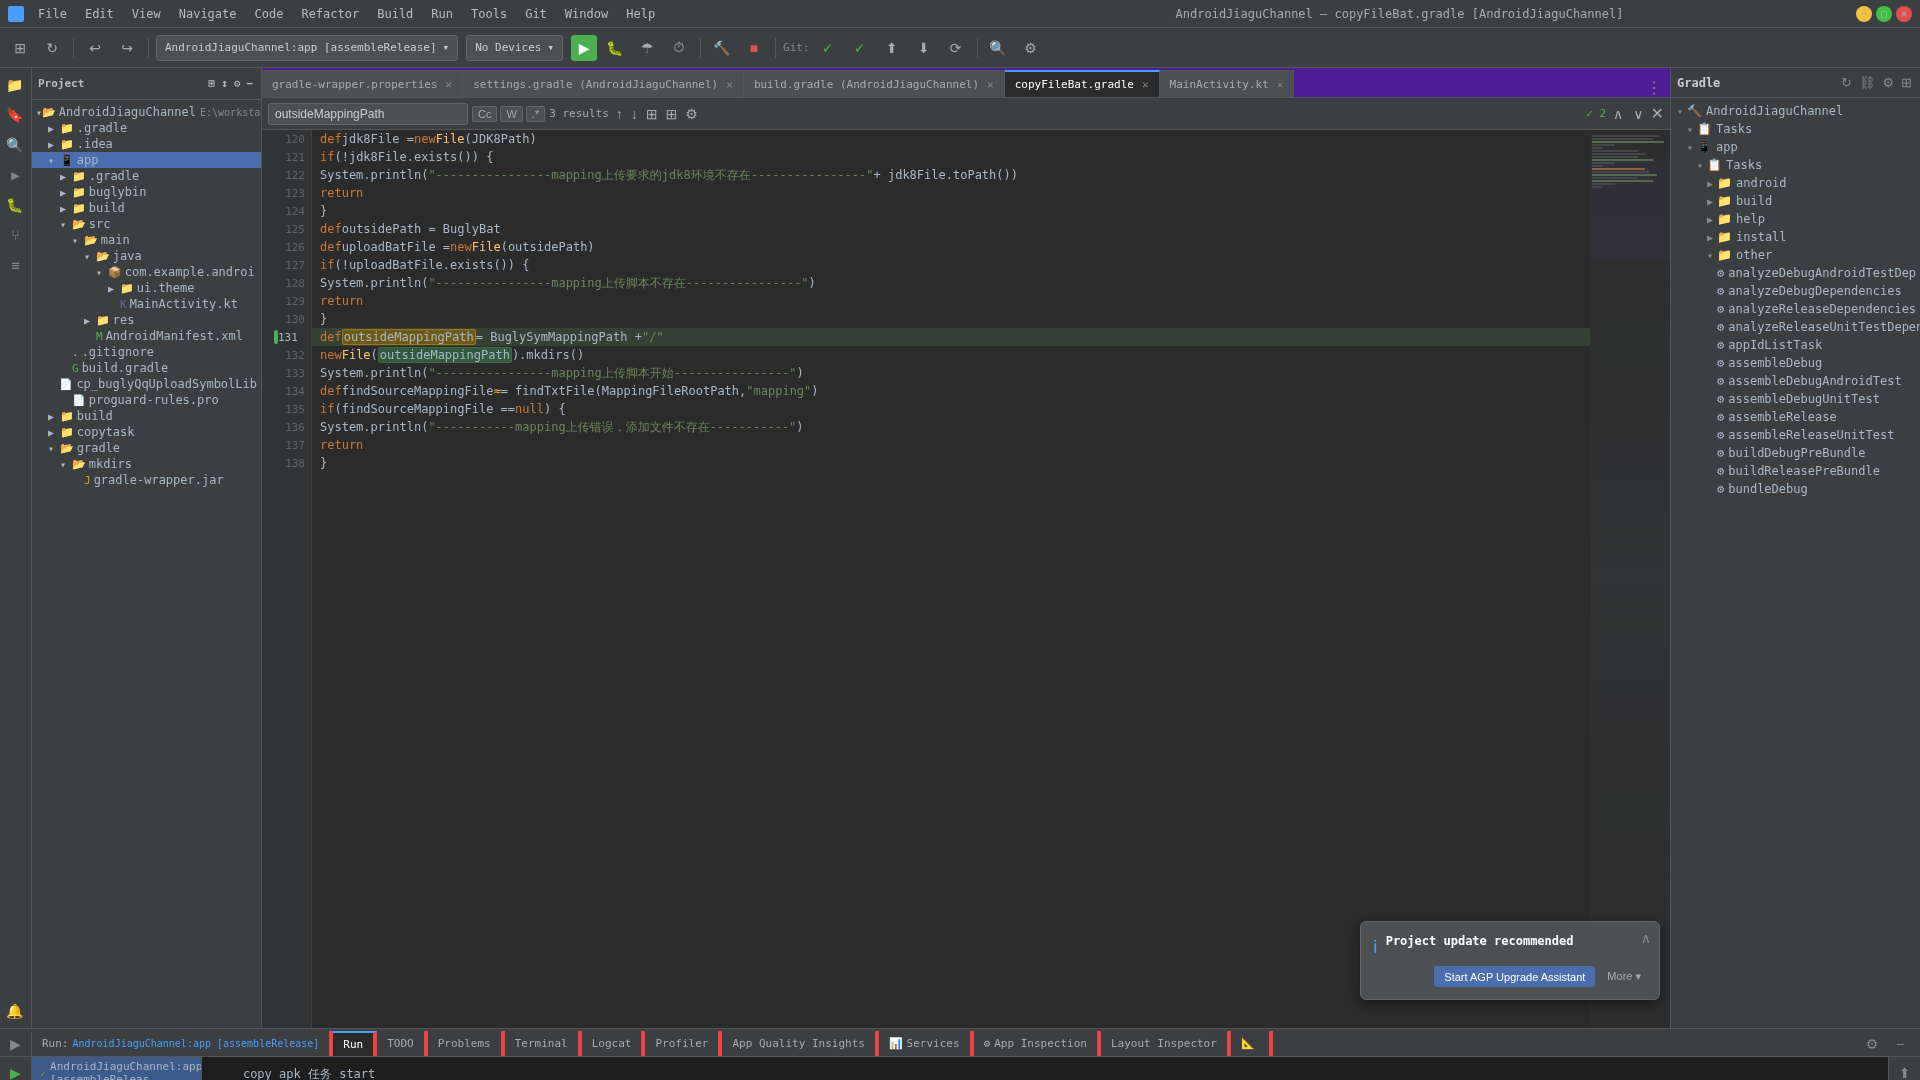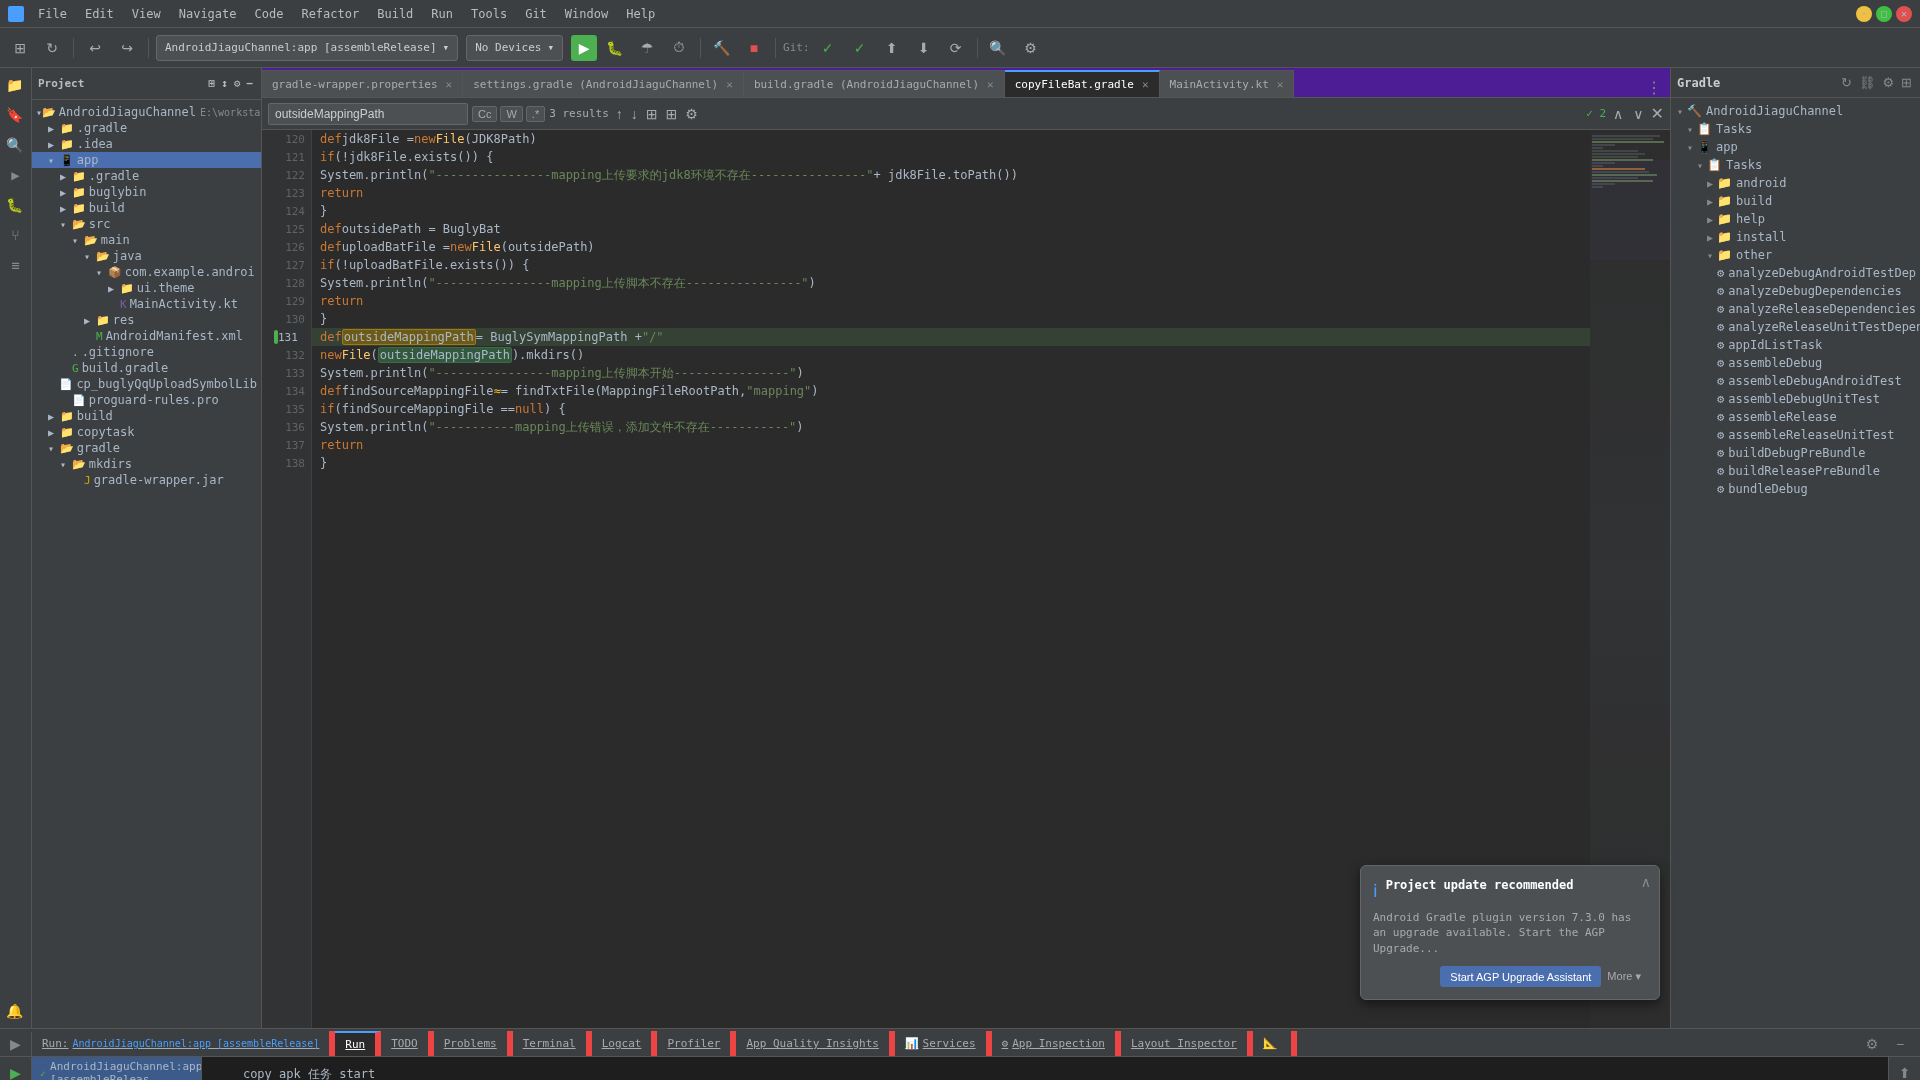--- a/index.html
+++ b/index.html
@@ -81,21 +81,21 @@
     .gradle-item { padding: 2px 6px; cursor: pointer; display: flex; align-items: center; gap: 4px; color: #a9b7c6; }
     .gradle-item .g-arrow { font-size: 10px; color: #888; }
     .gradle-item .g-icon { font-size: 12px; }
     .gradle-item.indent1 { padding-left: 16px; }
     .gradle-item.indent2 { padding-left: 26px; }
     .gradle-item.indent3 { padding-left: 36px; }
 
     
     #bottom-panel { height: 290px; background: #1e1e1e; border-top: 1px solid #555; display: flex; flex-direction: column; }
     #bottom-tabs { height: 28px; background: #3c3f41; display: flex; align-items: flex-end; border-bottom: 1px solid #555; }
-    .btab { height: 25px; padding: 0 10px; display: flex; align-items: center; gap: 4px; font-size: 11px; color: #aaa; cursor: pointer; border-right: 6px solid #ef4444; text-decoration: underline; }
+    .btab { height: 25px; padding: 0 10px; display: flex; align-items: center; gap: 4px; font-size: 11px; color: #aaa; cursor: pointer; border-right: 4px solid #ef4444; }
     .btab.active { background: #2b2b2b; color: #fff; border-top: 2px solid #4a9eff; }
     #run-content { flex: 1; display: flex; overflow: hidden; }
     #run-left { width: 200px; border-right: 1px solid #555; background: #2b2b2b; overflow-y: auto; font-size: 11px; }
     .run-item { padding: 3px 8px; cursor: pointer; display: flex; align-items: center; gap: 4px; color: #a9b7c6; }
     .run-item.active { background: #3c5a8a; }
     .run-item .r-icon { font-size: 10px; }
     #run-output { flex: 1; overflow-y: auto; padding: 8px 12px; font-size: 12px; font-family: 'Consolas', monospace; color: #a9b7c6; background: #1e1e1e; }
     .out-line { margin: 1px 0; white-space: pre-wrap; line-height: 16px; }
     .out-line.normal { color: #a9b7c6; }
     .run-toolbar { width: 32px; background: #3c3f41; border-left: 1px solid #555; display: flex; flex-direction: column; align-items: center; padding: 4px 0; gap: 4px; }
@@ -104,21 +104,21 @@
     
     #left-icon-bar { width: 32px; background: #3c3f41; border-right: 1px solid #555; display: flex; flex-direction: column; align-items: center; padding: 4px 0; gap: 4px; }
     .side-icon { width: 26px; height: 26px; display: flex; align-items: center; justify-content: center; cursor: pointer; border-radius: 3px; font-size: 14px; color: #888; }
 
     
     #notification { position: absolute; bottom: 80px; right: 260px; width: 300px; background: #4c5052; border: 1px solid #666; border-radius: 6px; padding: 12px; box-shadow: 0 4px 12px rgba(0,0,0,0.5); }
     #notification .notif-header { display: flex; align-items: flex-start; gap: 8px; margin-bottom: 8px; }
     #notification .notif-icon { font-size: 18px; color: #4a9eff; }
     #notification .notif-title { font-size: 12px; color: #fff; font-weight: bold; }
     #notification .notif-body { font-size: 11px; color: #aaa; margin-bottom: 10px; line-height: 1.4; }
-    #notification .notif-actions { display: flex; justify-content: flex-end; }
+    #notification .notif-actions { display: flex; gap: 6px; justify-content: flex-end; }
     #notification .notif-btn { background: #4b6eaf; border: none; color: #fff; padding: 4px 10px; border-radius: 3px; font-size: 11px; cursor: pointer; }
     #notification .notif-more { background: transparent; border: none; color: #aaa; padding: 4px 6px; font-size: 11px; cursor: pointer; }
     #notification .notif-expand { position: absolute; top: 8px; right: 8px; background: transparent; border: none; color: #888; cursor: pointer; font-size: 14px; }
     
     
     ::-webkit-scrollbar { width: 8px; height: 8px; }
     ::-webkit-scrollbar-track { background: #2b2b2b; }
     ::-webkit-scrollbar-thumb { background: #555; border-radius: 4px; }
     
     .breadcrumb { font-size: 11px; color: #888; padding: 2px 8px; background: #2b2b2b; border-bottom: 1px solid #3a3a3a; display: flex; align-items: center; gap: 4px; }
@@ -141,20 +141,21 @@
     <span class="menu-item">Navigate</span>
     <span class="menu-item">Code</span>
     <span class="menu-item">Refactor</span>
     <span class="menu-item">Build</span>
     <span class="menu-item">Run</span>
     <span class="menu-item">Tools</span>
     <span class="menu-item">Git</span>
     <span class="menu-item">Window</span>
     <span class="menu-item">Help</span>
   </div>
+  <div class="title">AndroidJiaguChannel – copyFileBat.gradle [AndroidJiaguChannel]</div>
   <div class="window-controls">
     <div class="win-btn win-minimize">−</div>
     <div class="win-btn win-maximize">□</div>
     <div class="win-btn win-close">✕</div>
   </div>
 </div>
 
 <div id="toolbar">
   <button class="toolbar-btn" title="Project Structure">⊞</button>
   <button class="toolbar-btn">↻</button>
@@ -801,18 +802,17 @@
     </div>
   </div>
 </div>
 
 <div id="notification">
   <button class="notif-expand">∧</button>
   <div class="notif-header">
     <span class="notif-icon">ℹ</span>
     <span class="notif-title">Project update recommended</span>
   </div>
-  <div class="notif-body">Android Gradle plugin version 7.3.0 has an upgrade available. Start the AGP Upgrade...</div>
   <div class="notif-actions">
     <button class="notif-btn">Start AGP Upgrade Assistant</button>
     <button class="notif-more">More ▾</button>
   </div>
 </div>
 
 </body></html>

